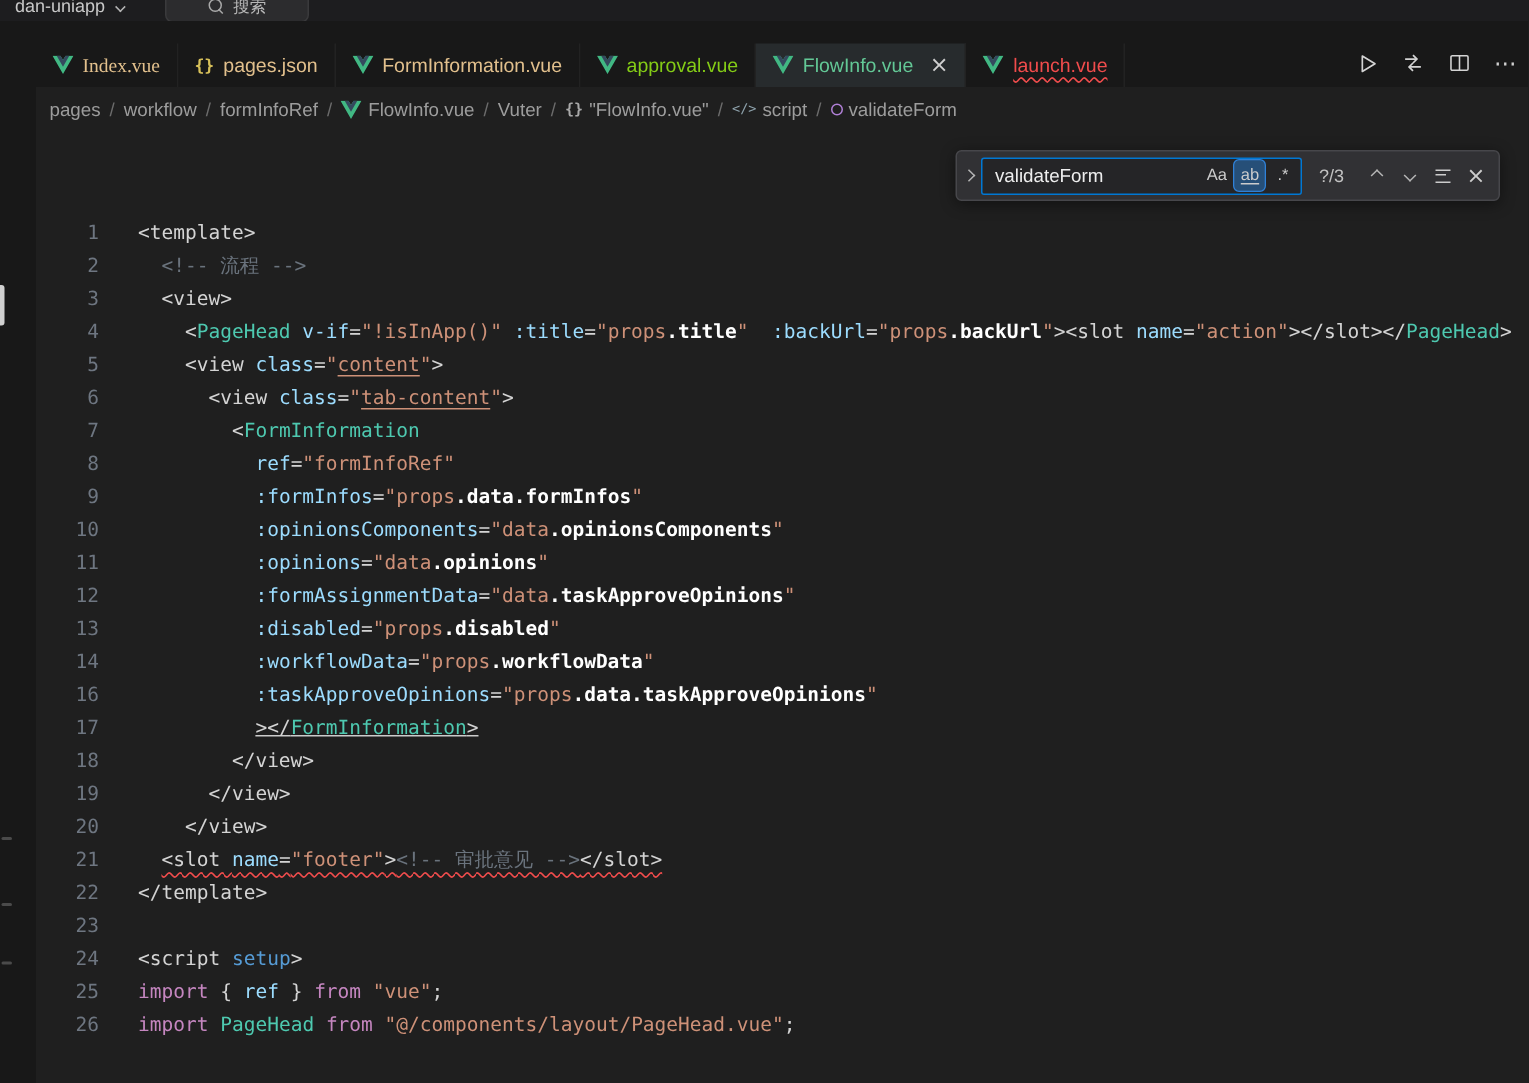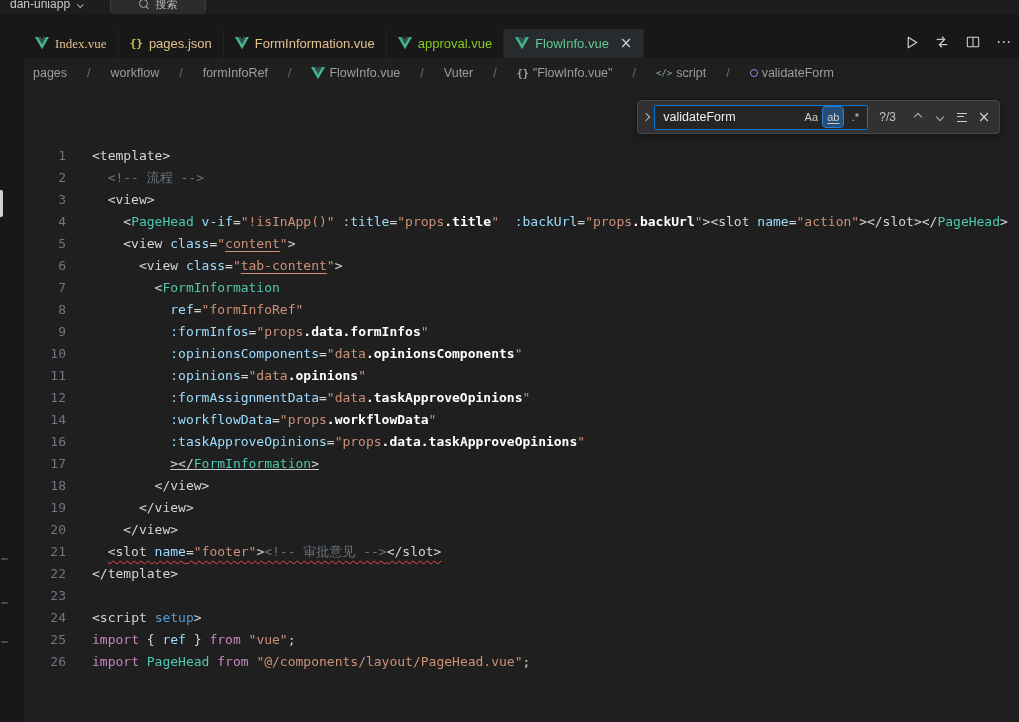--- a/index.html
+++ b/index.html
@@ -41,21 +41,21 @@
   .tab-icon{display:flex;align-items:center}
   .tab-label.err{text-decoration:underline wavy #f14c4c;text-decoration-thickness:1px;text-underline-offset:3px}
   .tab-close{color:#cfcfcf;font-size:15px;line-height:1;margin-left:5px;font-family:"DejaVu Sans",sans-serif}
   .json-icon{color:#d8c15a;font-weight:bold;font-size:11px;font-family:"DejaVu Sans Mono",monospace}
   .editor-actions{position:absolute;right:6px;bottom:7px;display:flex;align-items:center;gap:13px}
   .ea-btn{display:flex;align-items:center;justify-content:center;width:18px;height:18px;cursor:pointer}
   .dots{color:#d0d0d0;font-size:15px;letter-spacing:1px;font-family:"DejaVu Sans",sans-serif}
 
   
   .breadcrumbs{height:30px;display:flex;align-items:center;padding-left:9px;font-size:12.5px;color:#9d9d9d;
-    gap:20px;background:#1f1f1f;flex-shrink:0;white-space:nowrap}
+    gap:6px;background:#1f1f1f;flex-shrink:0;white-space:nowrap}
   .crumb{display:flex;align-items:center;gap:4px;cursor:pointer}
   .crumb-sep{color:#6c6c6c}
   .method-icon{width:8px;height:8px;border:1.5px solid #b180d7;border-radius:50%;display:inline-block}
   .code-icon{color:#8fa3ad;font-size:9px;font-family:"DejaVu Sans Mono",monospace}
   .braces-icon{color:#a8a8a8;font-size:10px;font-family:"DejaVu Sans Mono",monospace;font-weight:bold}
 
   
   .editor{flex:1;position:relative;background:#1f1f1f;overflow:hidden}
   .code{padding-top:57px;font-family:"DejaVu Sans Mono","Liberation Mono",monospace;font-size:13px;line-height:22px}
   .code-line{display:flex;height:22px}
@@ -156,20 +156,29 @@
           <div class="tab active" data-name="tab-flowinfo-vue">
             <span class="tab-icon" data-name="vue-icon">
               <svg width="14" height="13" viewBox="0 0 24 22">
                 <path fill="#41b883" d="M14.9 0L12 5 9.1 0H0l12 21L24 0h-9.1z"></path>
                 <path fill="#35495e" d="M14.9 0L12 5 9.1 0H4.8L12 12.6 19.2 0h-4.3z"></path>
               </svg>
             </span>
             <span class="tab-label" data-name="tab-label" style="color: rgb(99, 200, 150);">FlowInfo.vue</span>
             <span class="tab-close" data-name="close-tab-icon">×</span>
           </div>
+          <div class="tab" data-name="tab-launch-vue">
+            <span class="tab-icon" data-name="vue-icon">
+              <svg width="14" height="13" viewBox="0 0 24 22">
+                <path fill="#41b883" d="M14.9 0L12 5 9.1 0H0l12 21L24 0h-9.1z"></path>
+                <path fill="#35495e" d="M14.9 0L12 5 9.1 0H4.8L12 12.6 19.2 0h-4.3z"></path>
+              </svg>
+            </span>
+            <span class="tab-label err" data-name="tab-label" style="color: rgb(241, 76, 76);">launch.vue</span>
+          </div>
         </div>
 
       <div class="editor-actions" data-name="editor-actions">
         <span class="ea-btn" data-name="run-button">
           <svg width="15" height="15" viewBox="0 0 16 16" fill="none" stroke="#d4d4d4" stroke-width="1.2" stroke-linejoin="round">
               <path d="M4.5 2.5l9 5.5-9 5.5z"></path>
             </svg>
         </span>
         <span class="ea-btn" data-name="open-changes-button">
           <svg width="14" height="14" viewBox="0 0 16 16" fill="none" stroke="#d4d4d4" stroke-width="1.3">
@@ -302,20 +311,24 @@
           </div>
           <div class="code-line" data-name="code-line">
             <div class="ln" data-name="line-number">11</div>
             <div class="lc" data-name="line-content" style="padding-left: 10ch;"><span class="tk attr" data-name="code-token">:opinions</span><span class="tk eq" data-name="code-token">=</span><span class="tk str" data-name="code-token">"data</span><span class="tk exp" data-name="code-token">.opinions</span><span class="tk str" data-name="code-token">"</span></div>
           </div>
           <div class="code-line" data-name="code-line">
             <div class="ln" data-name="line-number">12</div>
             <div class="lc" data-name="line-content" style="padding-left: 10ch;"><span class="tk attr" data-name="code-token">:formAssignmentData</span><span class="tk eq" data-name="code-token">=</span><span class="tk str" data-name="code-token">"data</span><span class="tk exp" data-name="code-token">.taskApproveOpinions</span><span class="tk str" data-name="code-token">"</span></div>
           </div>
           <div class="code-line" data-name="code-line">
+            <div class="ln" data-name="line-number">13</div>
+            <div class="lc" data-name="line-content" style="padding-left: 10ch;"><span class="tk attr" data-name="code-token">:disabled</span><span class="tk eq" data-name="code-token">=</span><span class="tk str" data-name="code-token">"props</span><span class="tk exp" data-name="code-token">.disabled</span><span class="tk str" data-name="code-token">"</span></div>
+          </div>
+          <div class="code-line" data-name="code-line">
             <div class="ln" data-name="line-number">14</div>
             <div class="lc" data-name="line-content" style="padding-left: 10ch;"><span class="tk attr" data-name="code-token">:workflowData</span><span class="tk eq" data-name="code-token">=</span><span class="tk str" data-name="code-token">"props</span><span class="tk exp" data-name="code-token">.workflowData</span><span class="tk str" data-name="code-token">"</span></div>
           </div>
           <div class="code-line" data-name="code-line">
             <div class="ln" data-name="line-number">16</div>
             <div class="lc" data-name="line-content" style="padding-left: 10ch;"><span class="tk attr" data-name="code-token">:taskApproveOpinions</span><span class="tk eq" data-name="code-token">=</span><span class="tk str" data-name="code-token">"props</span><span class="tk exp" data-name="code-token">.data.taskApproveOpinions</span><span class="tk str" data-name="code-token">"</span></div>
           </div>
           <div class="code-line" data-name="code-line">
             <div class="ln" data-name="line-number">17</div>
             <div class="lc" data-name="line-content" style="padding-left: 10ch; text-decoration: underline;"><span class="tk tag" data-name="code-token">&gt;&lt;/</span><span class="tk cmp" data-name="code-token">FormInformation</span><span class="tk tag" data-name="code-token">&gt;</span></div>

